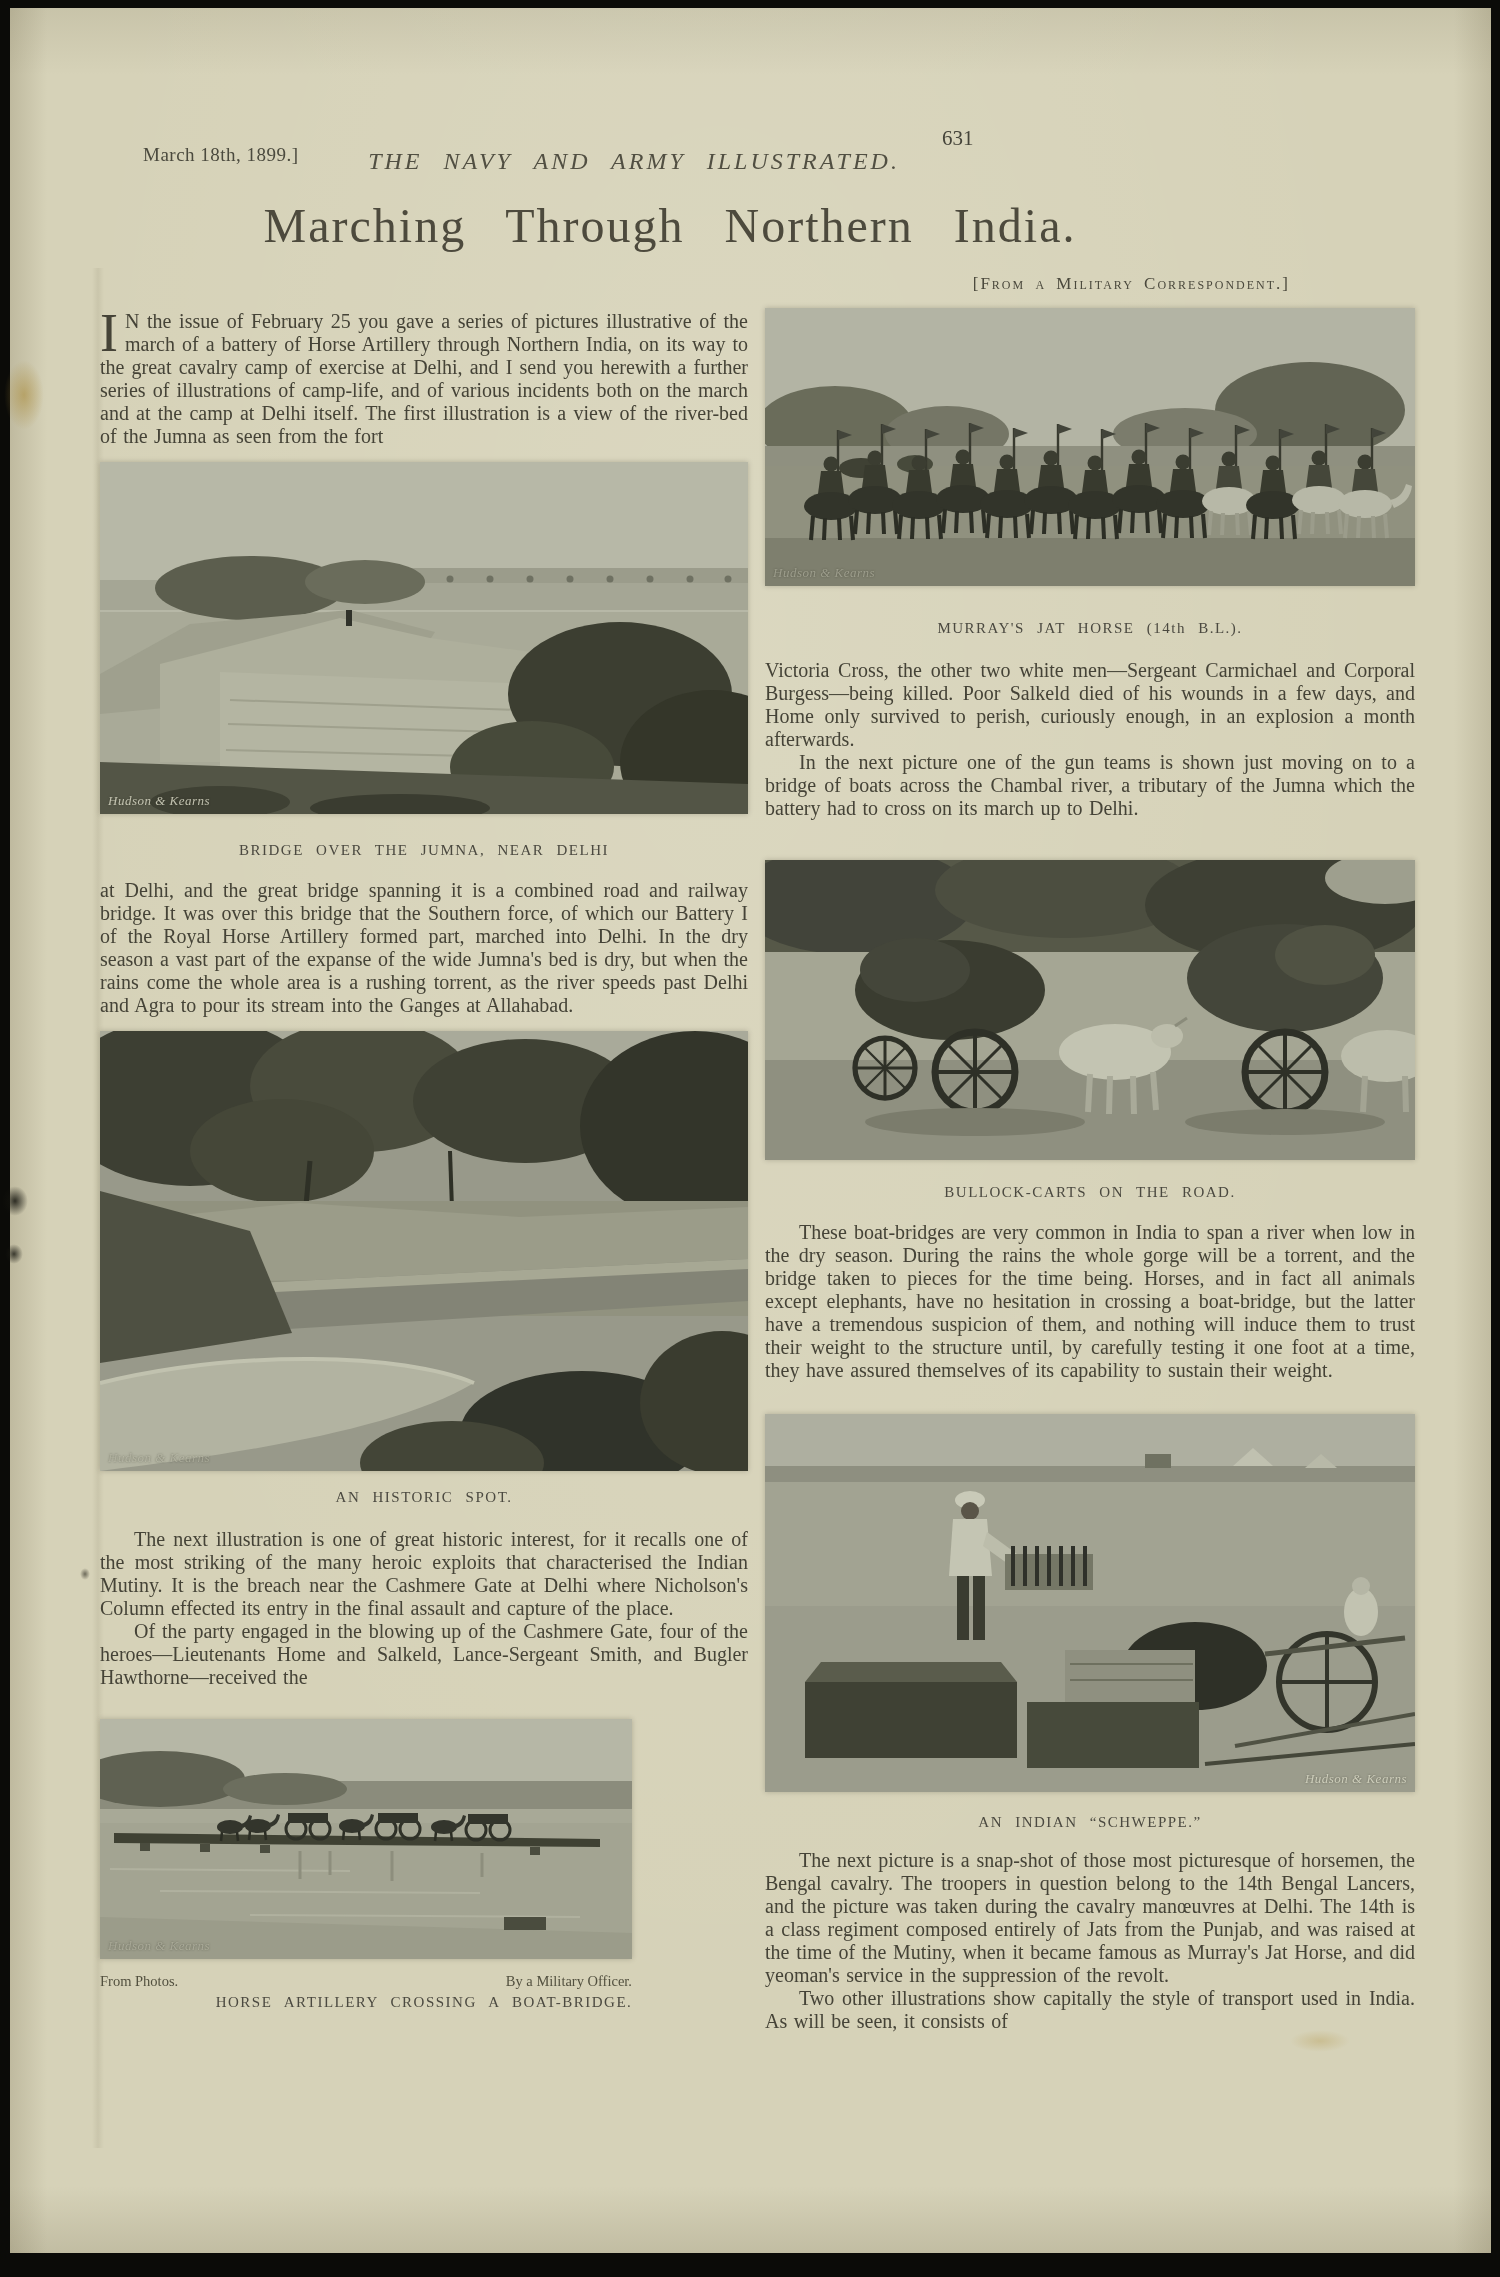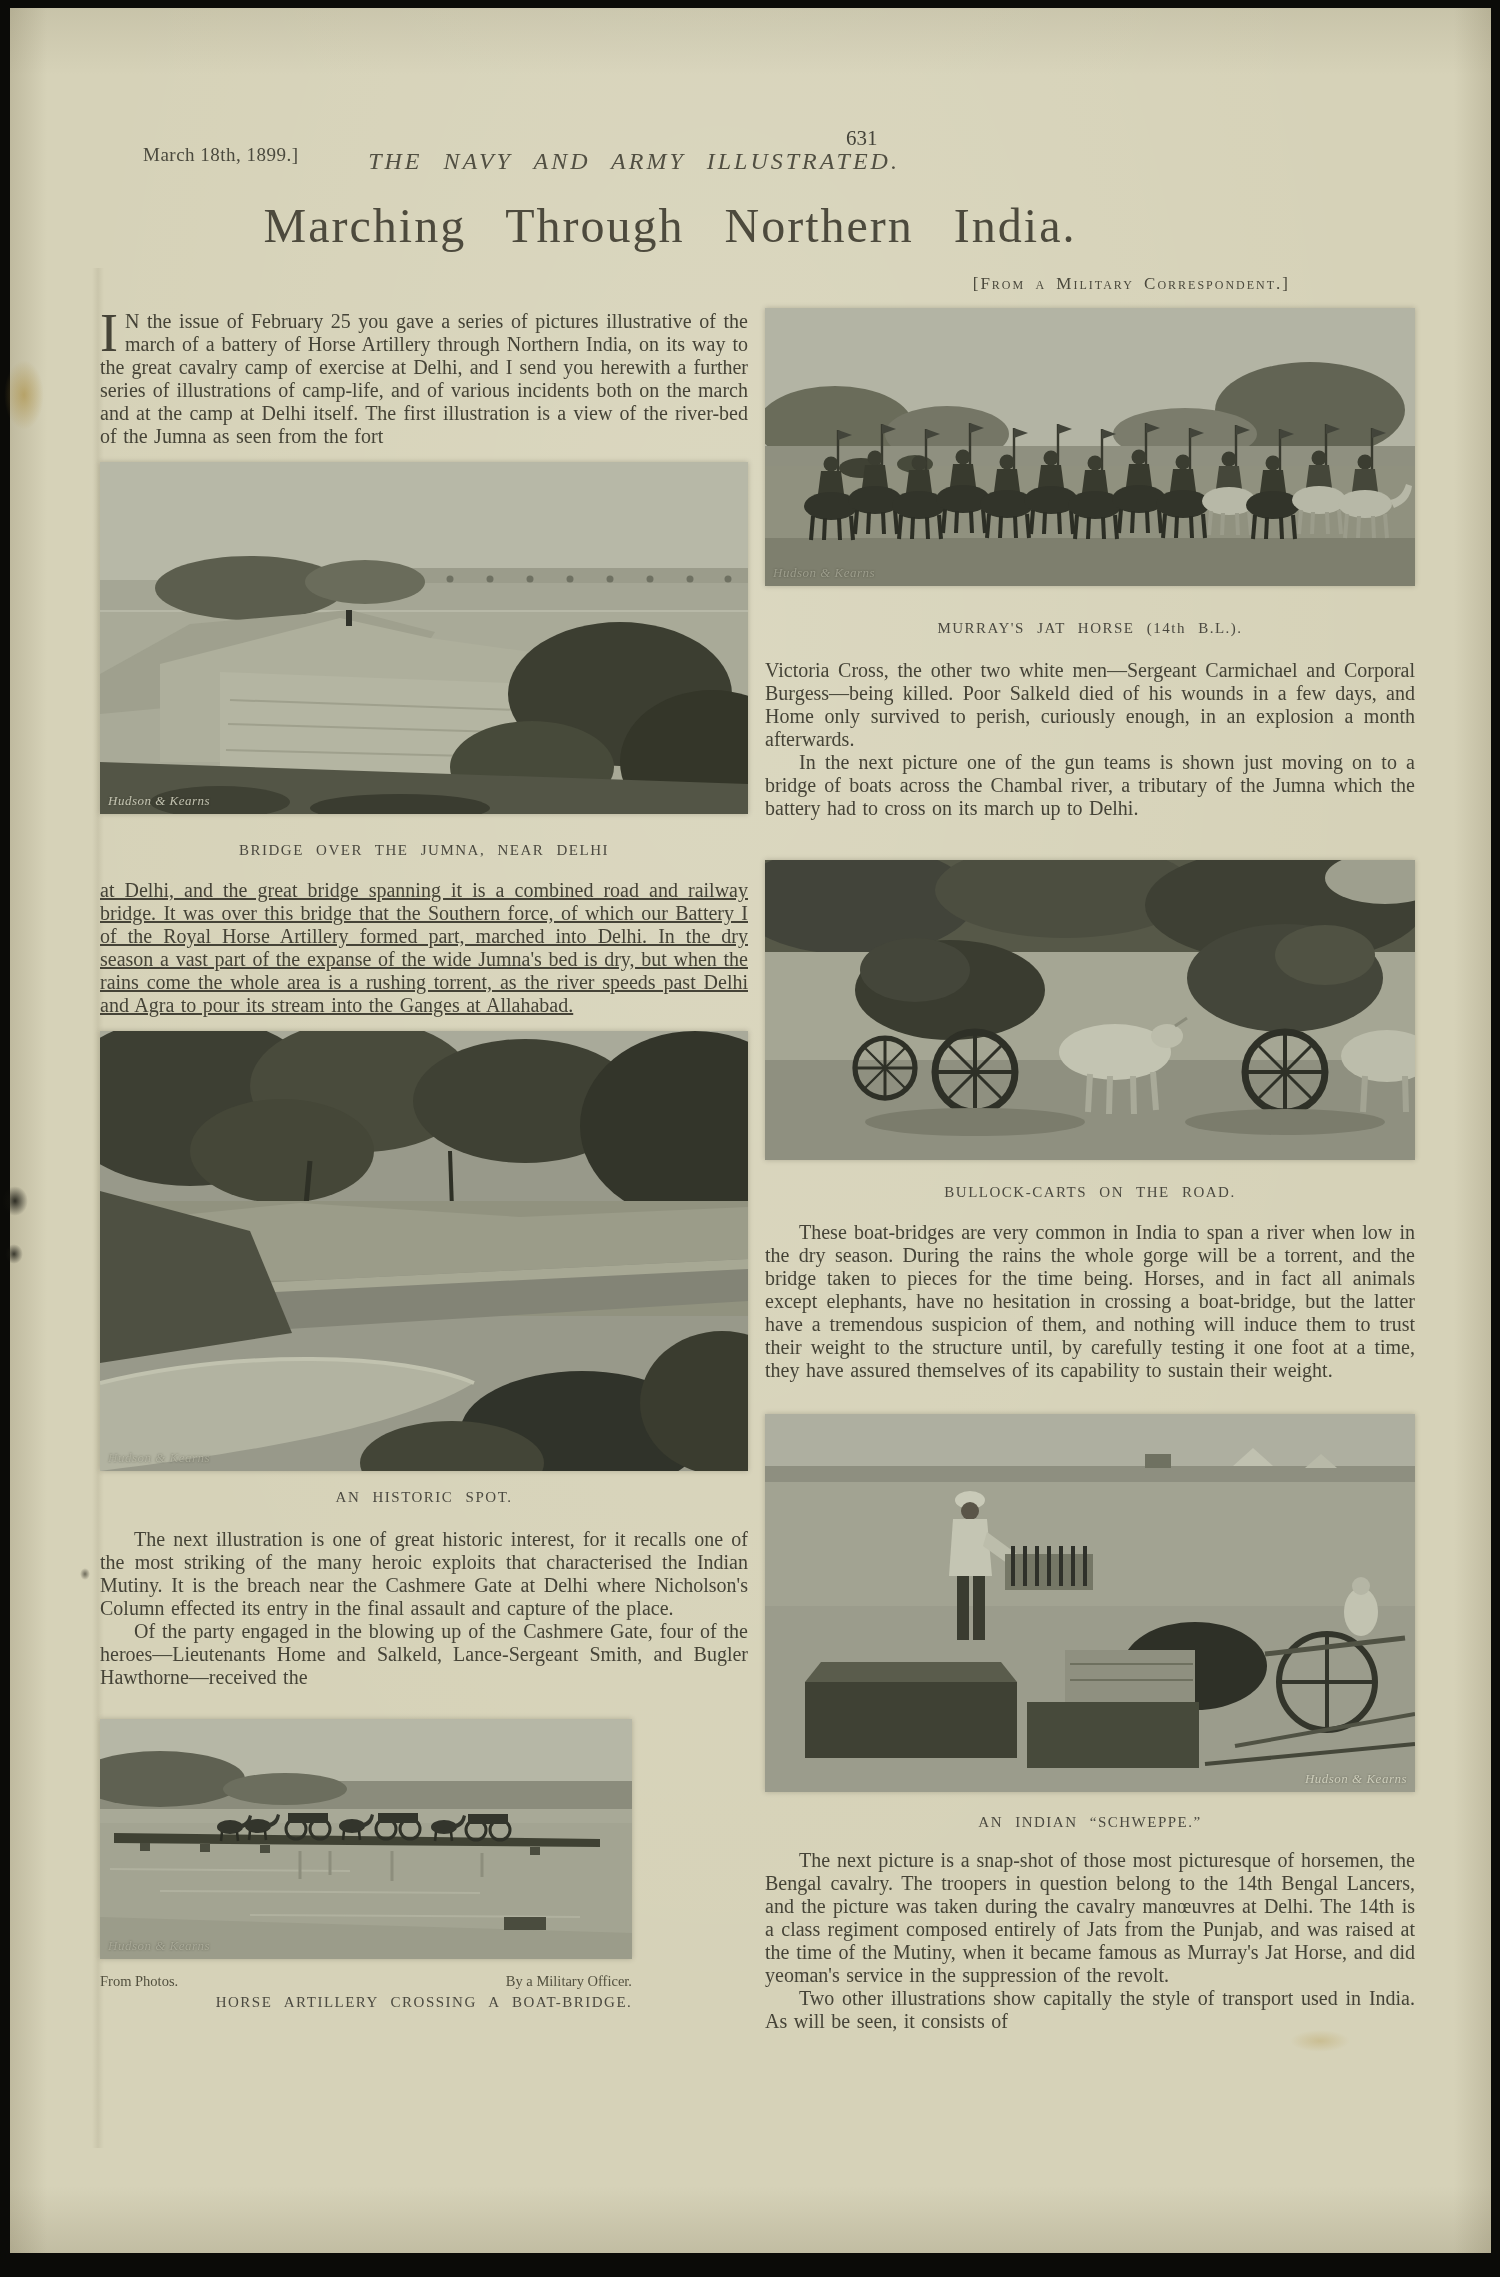--- a/index.html
+++ b/index.html
@@ -21,21 +21,21 @@
   .blem{position:absolute;border-radius:50%;}
   .b1{left:-6px;top:352px;width:40px;height:70px;background:radial-gradient(rgba(168,136,52,0.55), rgba(168,136,52,0) 70%);}
   .b2{left:-8px;top:1178px;width:26px;height:30px;background:radial-gradient(rgba(20,20,14,0.85), rgba(20,20,14,0) 70%);}
   .b3{left:-5px;top:1236px;width:18px;height:20px;background:radial-gradient(rgba(25,25,18,0.8), rgba(25,25,18,0) 70%);}
   .b4{left:70px;top:1560px;width:10px;height:12px;background:radial-gradient(rgba(40,38,28,0.6), rgba(40,38,28,0) 70%);}
   .b5{left:1280px;top:2022px;width:60px;height:22px;background:radial-gradient(rgba(190,170,110,0.5), rgba(190,170,110,0) 70%);}
 
   .hdr-date{position:absolute;left:133px;top:136px;font-size:19px;color:#4b4a3e;letter-spacing:0.5px;}
   .hdr-mast{position:absolute;left:308px;top:140px;width:632px;text-align:center;
     font-style:italic;font-size:24px;letter-spacing:3px;word-spacing:12px;color:#514f42;}
-  .hdr-folio{position:absolute;left:836px;top:118px;font-size:21px;color:#45443a;}
+  .hdr-folio{position:absolute;left:932px;top:118px;font-size:21px;color:#45443a;}
 
   .title{position:absolute;left:40px;top:190px;width:1240px;text-align:center;
     font-size:48px;letter-spacing:2px;word-spacing:26px;color:#4d4a3d;}
   .byline{position:absolute;left:40px;top:266px;width:1240px;text-align:right;
     font-variant:small-caps;font-size:17px;letter-spacing:2px;word-spacing:4px;color:#4b493d;}
 
   .col{position:absolute;}
   .col-left{left:90px;top:302px;width:648px;}
   .col-right{left:755px;top:300px;width:650px;}
 
@@ -52,21 +52,21 @@
   .wm-l{left:8px;} .wm-r{right:8px;}
   .wm-faint{color:rgba(220,220,200,0.45);}
 
   .cap{font-size:15px;letter-spacing:1.5px;word-spacing:7px;
     text-align:center;color:#4b4940;}
   .credits{display:flex;justify-content:space-between;font-size:14.5px;color:#52503f;}
 
   
   .ph-bridge{margin-top:14px;height:352px;width:648px;}
   .cap-bridge{margin-top:28px;}
-  .p-bridge{margin-top:20px;text-decoration:underline;}
+  .p-bridge{margin-top:20px;}
   .ph-historic{margin-top:14px;height:440px;width:648px;}
   .cap-historic{margin-top:18px;}
   .p-hist1{margin-top:22px;}
   .ph-boat{margin-top:30px;height:240px;width:532px;}
   .credits{margin-top:14px;width:532px;}
   .cap-boat{margin-top:4px;}
 
   
   .ph-jat{height:278px;width:650px;}
   .cap-jat{margin-top:34px;}

